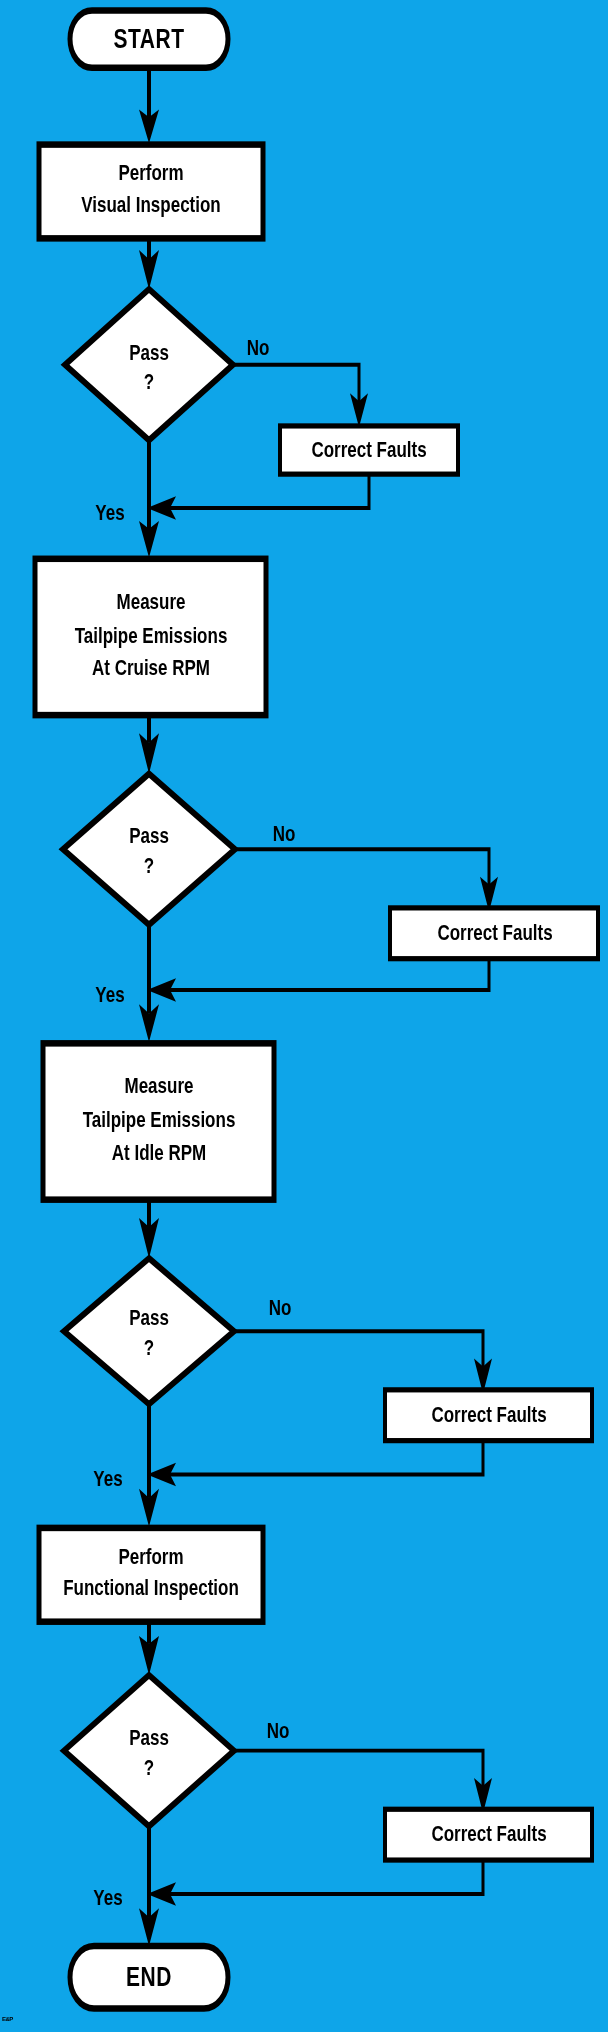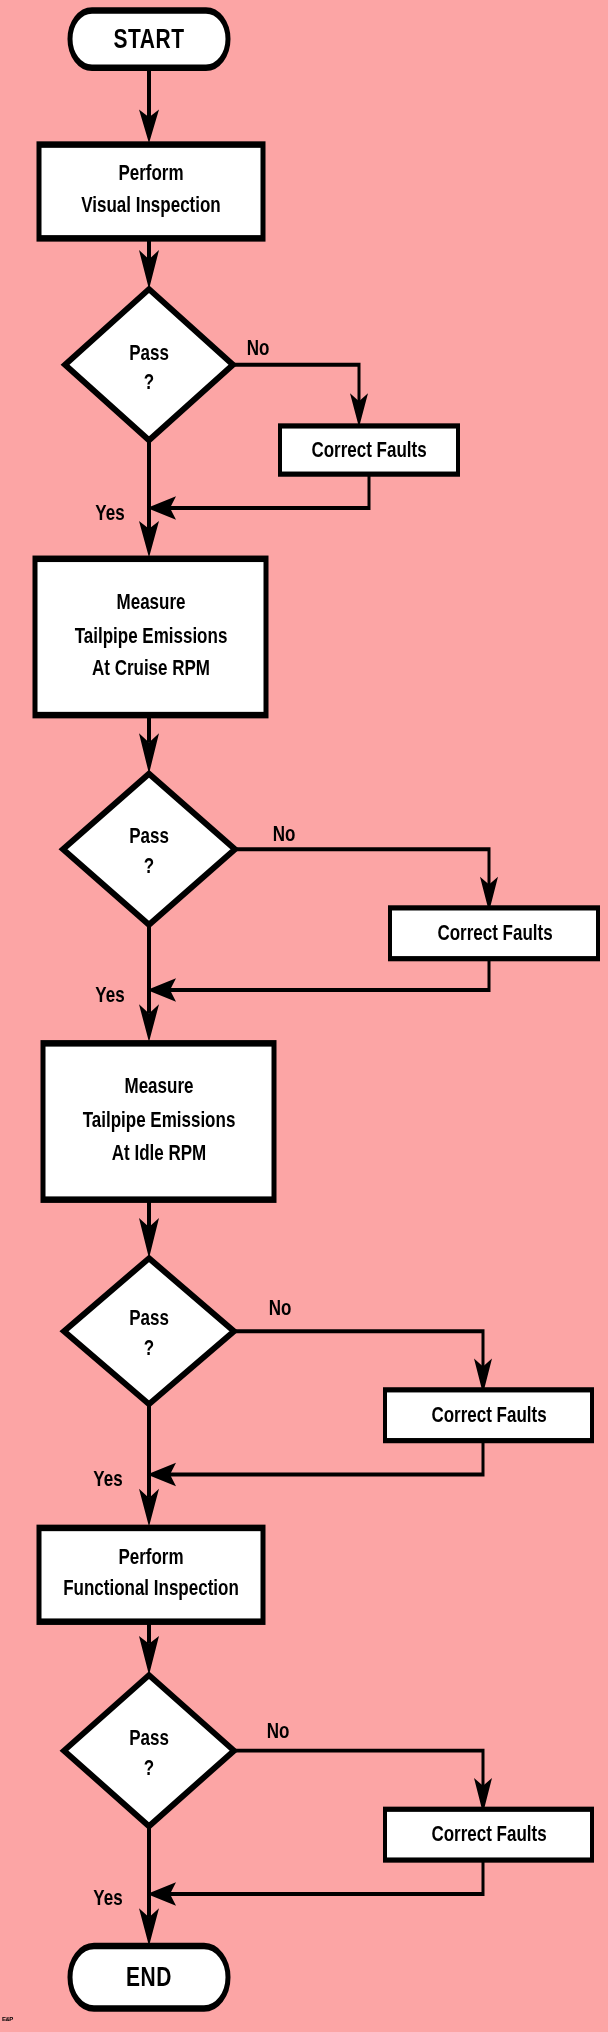--- a/index.html
+++ b/index.html
@@ -10,21 +10,21 @@
   body {
     width: 608px;
     height: 2032px;
     font-family: "Liberation Sans", sans-serif;
     overflow: hidden;
   }
   #flowchart-root {
     position: relative;
     width: 608px;
     height: 2032px;
-    background: #fca5a5;
+    background: #0ea5e9;
   }
   svg#flow-svg {
     position: absolute;
     top: 0;
     left: 0;
     width: 608px;
     height: 2032px;
     display: block;
   }
   .node-shape {

